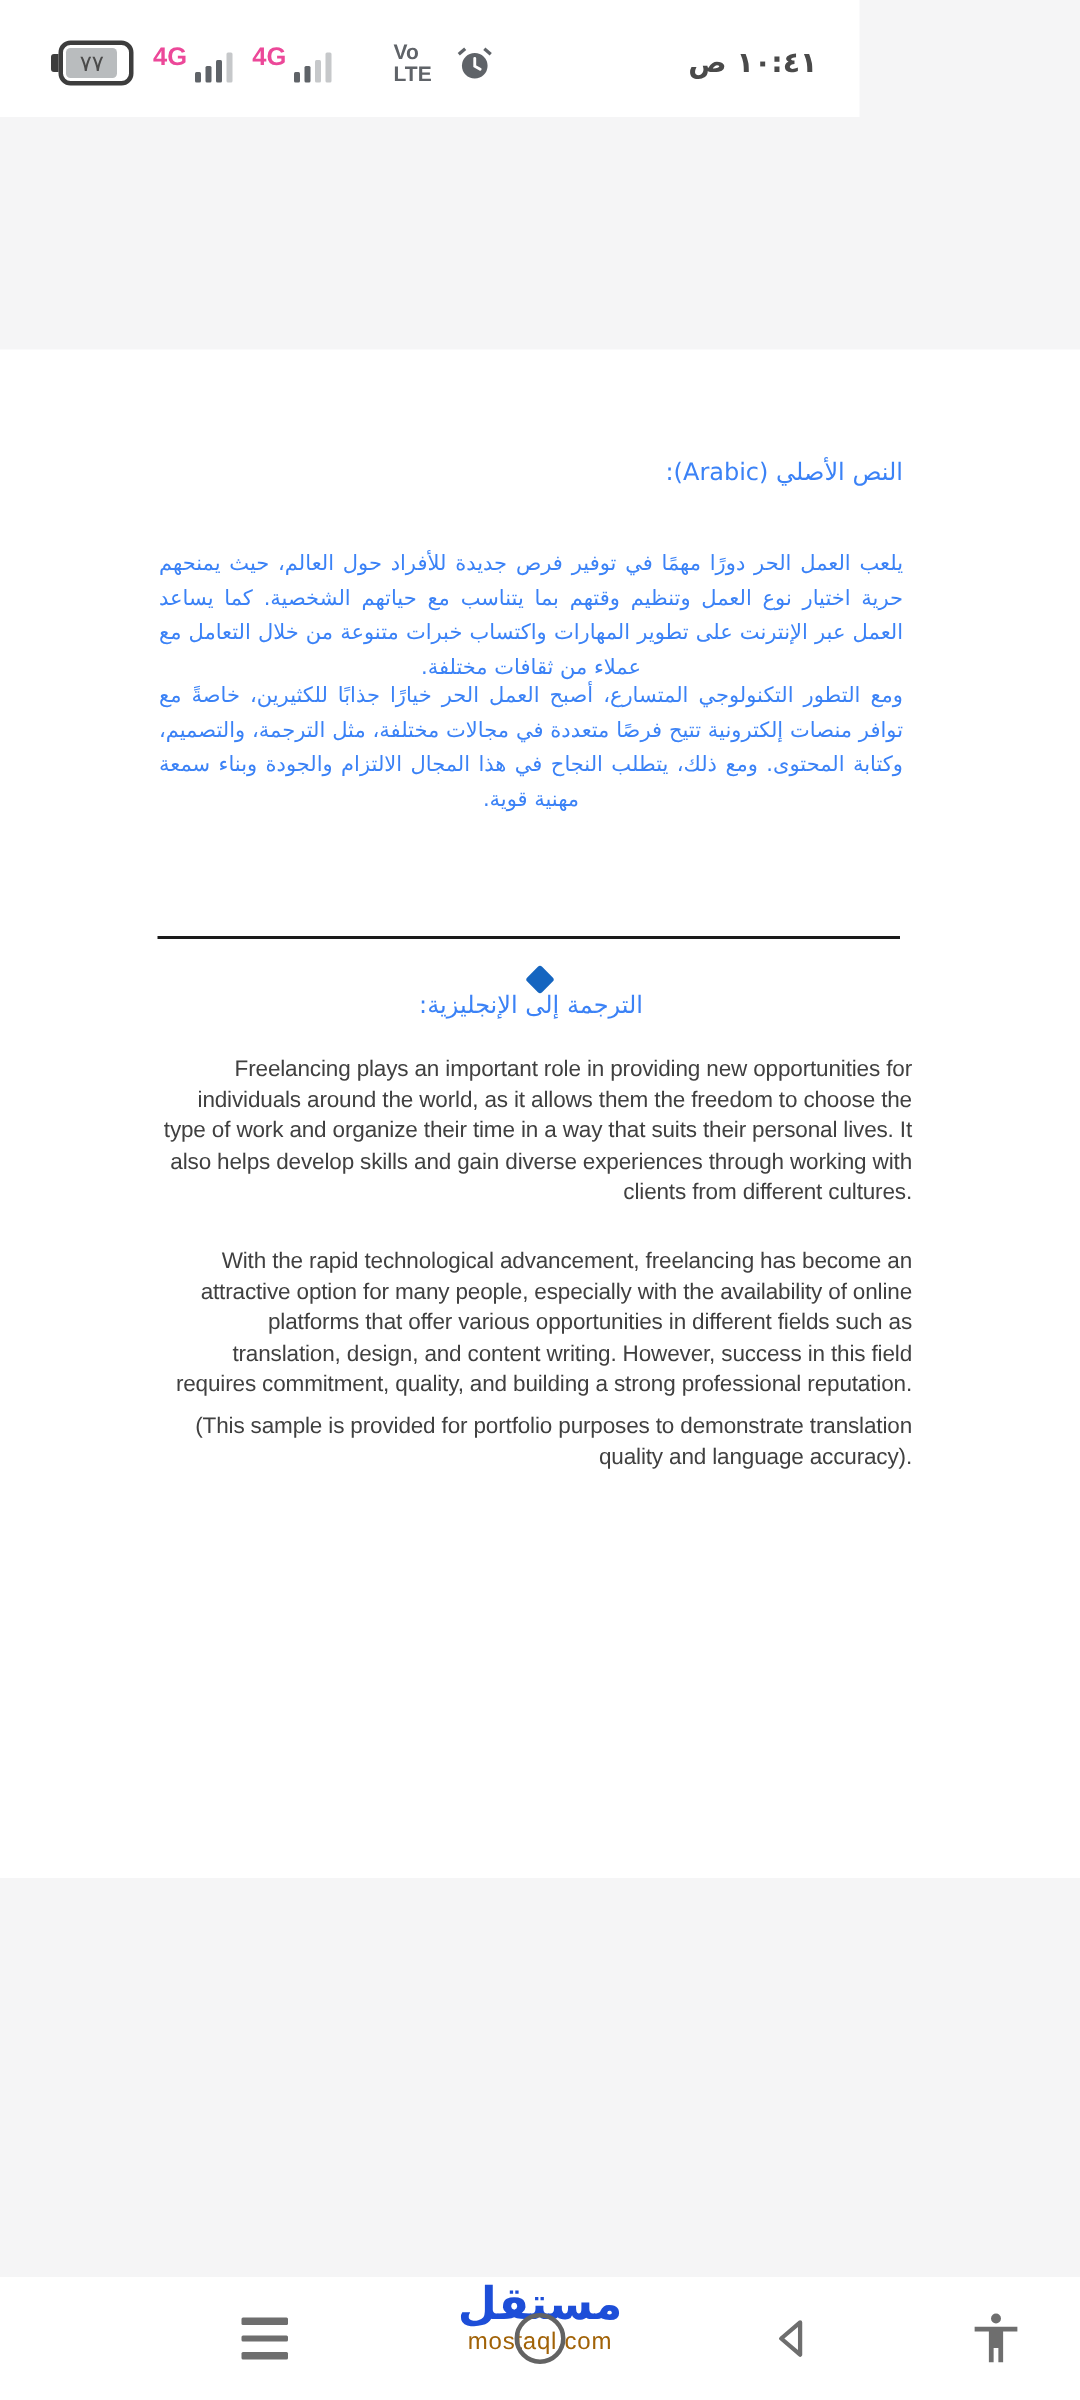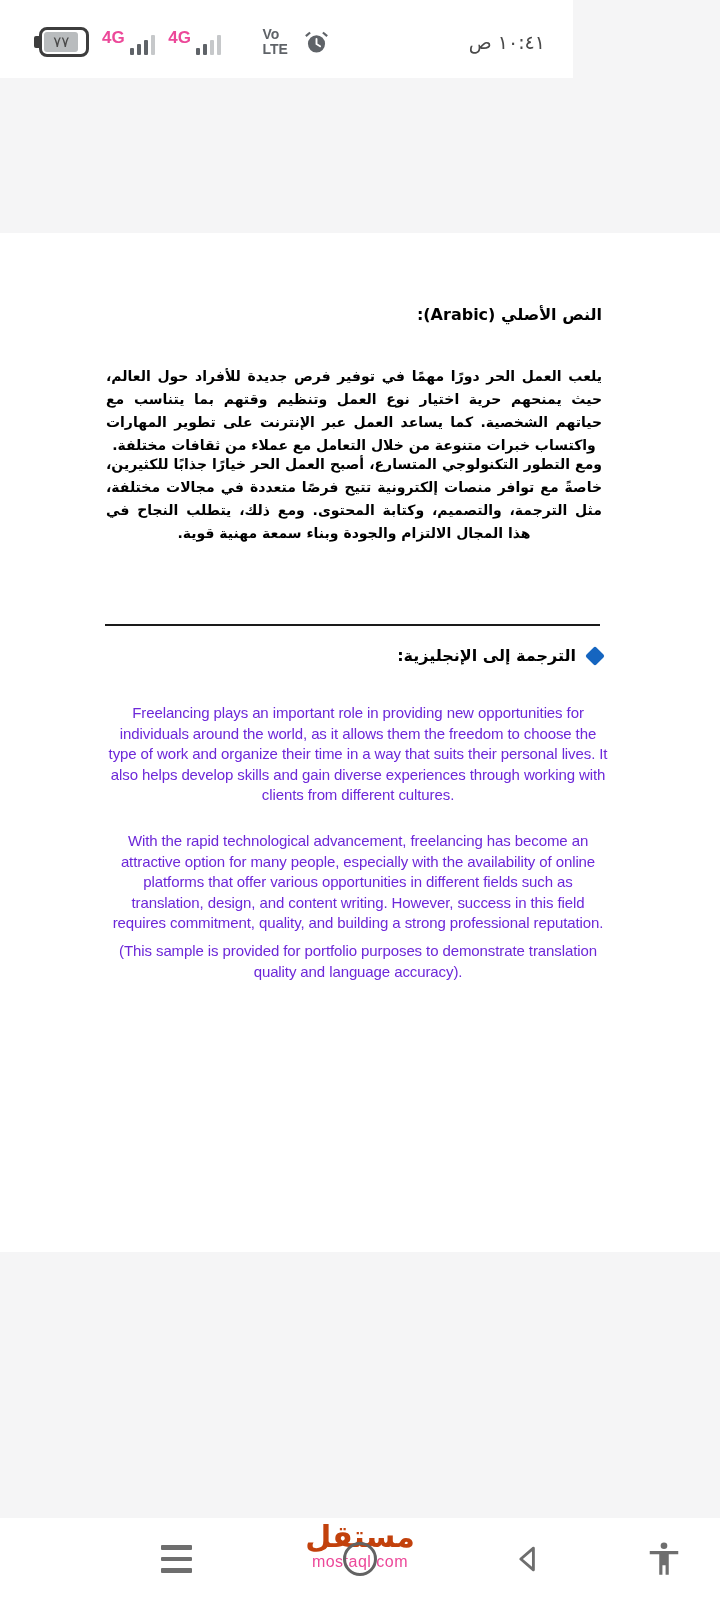--- a/index.html
+++ b/index.html
@@ -19,48 +19,48 @@
                   display:flex; align-items:center; justify-content:center;
                   font-size:15px; color:#4a4a4a; font-family:"DejaVu Sans", sans-serif; }
   .signal { display:flex; align-items:flex-end; gap:3px; }
   .sig-label { font-size:17px; font-weight:bold; color:#ec4899; line-height:1; margin-bottom:9px; }
   .bars { display:flex; align-items:flex-end; gap:2.5px; margin-left:2px; }
   .bars i { display:block; width:4.5px; border-radius:1px; background:#c6c8ca; }
   .bars i.on { background:#5f6368; }
   .bars .h1{height:7px;} .bars .h2{height:11px;} .bars .h3{height:15px;} .bars .h4{height:20px;}
   .volte { font-size:14px; font-weight:bold; color:#5f6368; line-height:15px;margin-left:28px; }
   .alarm { margin-left:2px; display:flex; }
-  .status-time { font-size:19px; color:#4a4a4a; direction:rtl; font-family:"DejaVu Sans", sans-serif; }
+  .status-time { font-size:19px; color:#4a4a4a; direction:rtl; font-family:"DejaVu Sans", sans-serif;font-weight:bold; }
 
   
   .doc { position:absolute; top:233px; left:0; width:720px; height:1019px; background:#ffffff; }
-  .ar { direction:rtl; font-family:"DejaVu Sans", sans-serif; color:#000000;font-weight:bold; }
+  .ar { direction:rtl; font-family:"DejaVu Sans", sans-serif; color:#3b82f6; }
   .ar-heading { position:absolute; top:72px; left:106px; width:496px; text-align:right; font-size:16px; }
   .ar-para { position:absolute; left:106px; width:496px; font-size:14px; line-height:23px;
              text-align:justify; text-align-last:center; }
   .ar-para.p1 { top:132px; }
   .ar-para.p2 { top:220px; }
   .divider { position:absolute; top:391px; left:105px; width:495px; height:0;
              border:none; border-top:2px solid #1a1a1a; }
   .tr-heading { position:absolute; top:413px; left:106px; width:496px; text-align:right; font-size:16px;
-                display:flex; flex-direction:row; justify-content:flex-start; align-items:center; direction:rtl; }
+                display:flex; flex-direction:column; justify-content:flex-start; align-items:center; direction:rtl; }
   .diamond { width:14px; height:14px; background:#1565c0; transform:rotate(45deg);
              border-radius:2px; margin-left:12px; flex:0 0 auto; }
   .en-para { position:absolute; left:108px; width:500px; font-size:15px; line-height:20.5px;
-             color:#6d28d9; text-align:center; letter-spacing:-0.1px; }
+             color:#404040; text-align:right; letter-spacing:-0.1px; }
   .en-para.p1 { top:470px; }
   .en-para.p2 { top:598px; }
   .en-para.p3 { top:708px; }
 
   
   .nav-bar { position:absolute; top:1518px; left:0; width:720px; height:82px; background:#ffffff; }
   .watermark { position:absolute; left:0; top:4px; width:720px; text-align:center; pointer-events:none; }
   .watermark-logo { font-family:"DejaVu Sans", sans-serif; direction:rtl; font-size:30px; font-weight:bold;
-                    color:#c2410c; line-height:30px; }
-  .watermark-domain { font-size:16px; color:#ec4899; line-height:16px; margin-top:2px; letter-spacing:0.5px; }
+                    color:#1d4ed8; line-height:30px; }
+  .watermark-domain { font-size:16px; color:#a16207; line-height:16px; margin-top:2px; letter-spacing:0.5px; }
   .nav-btn { position:absolute; top:0; height:82px; display:flex; align-items:center; justify-content:center; }
   .menu-btn { left:148px; width:56px; }
   .menu-glyph { display:flex; flex-direction:column; gap:7px; }
   .menu-glyph i { display:block; width:31px; height:4.5px; background:#6e6e6e; border-radius:1px; }
   .home-btn { left:332px; width:56px; }
   .home-circle { width:34px; height:34px; border:3.5px solid #636363; border-radius:50%; }
   .back-btn { left:500px; width:56px; }
   .acc-btn { left:636px; width:56px; }
 </style>
 </head>

